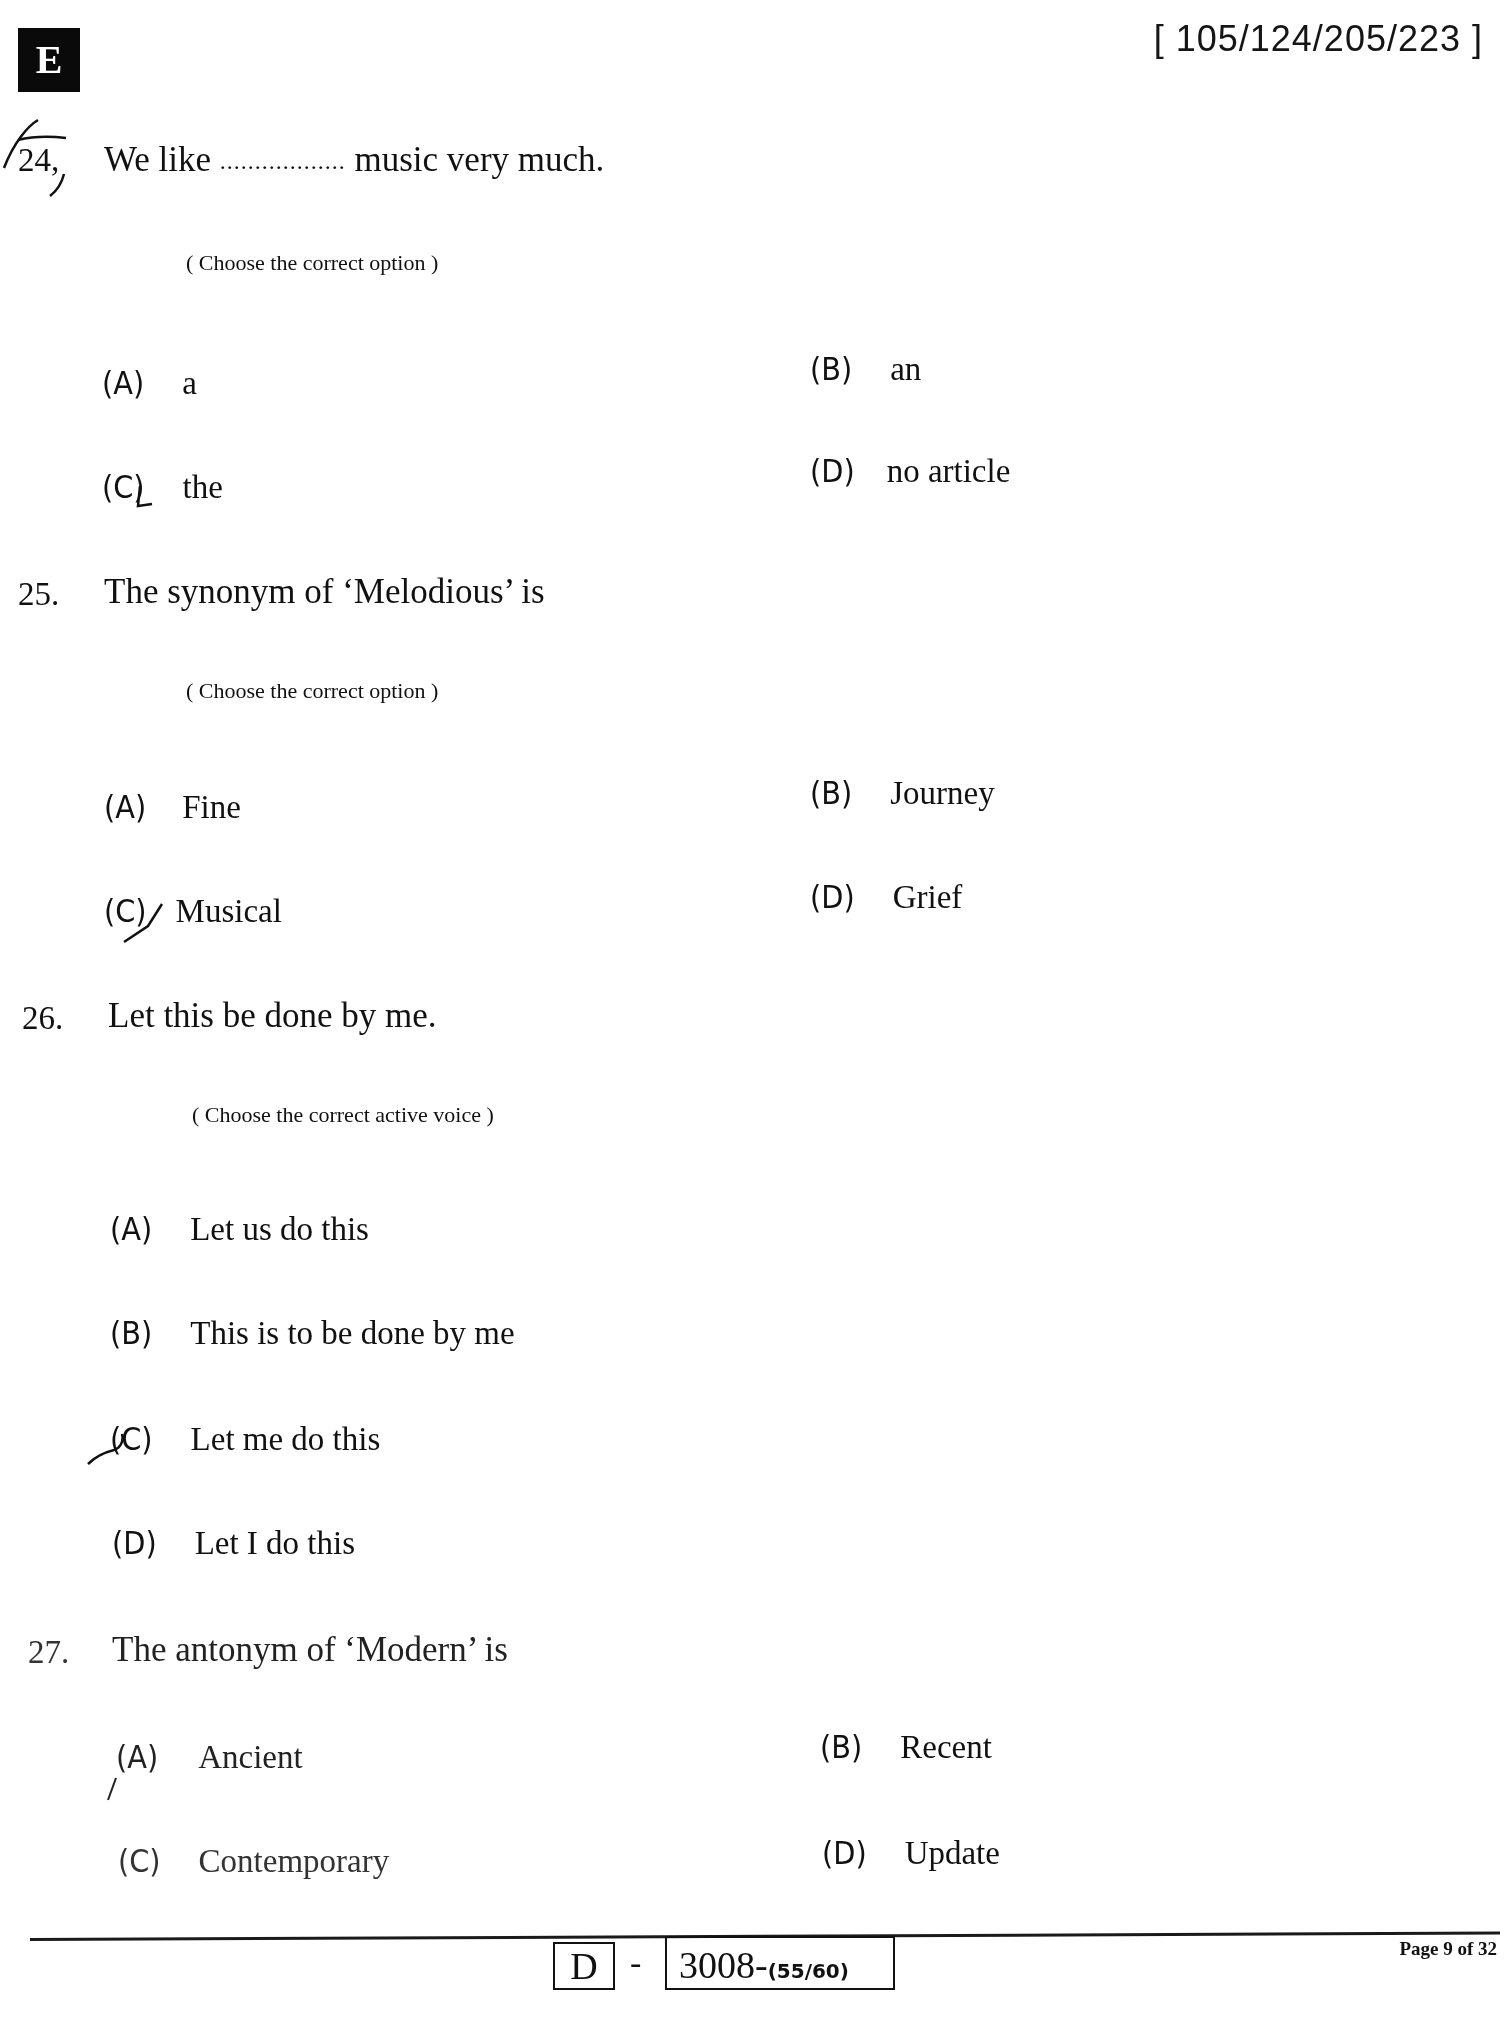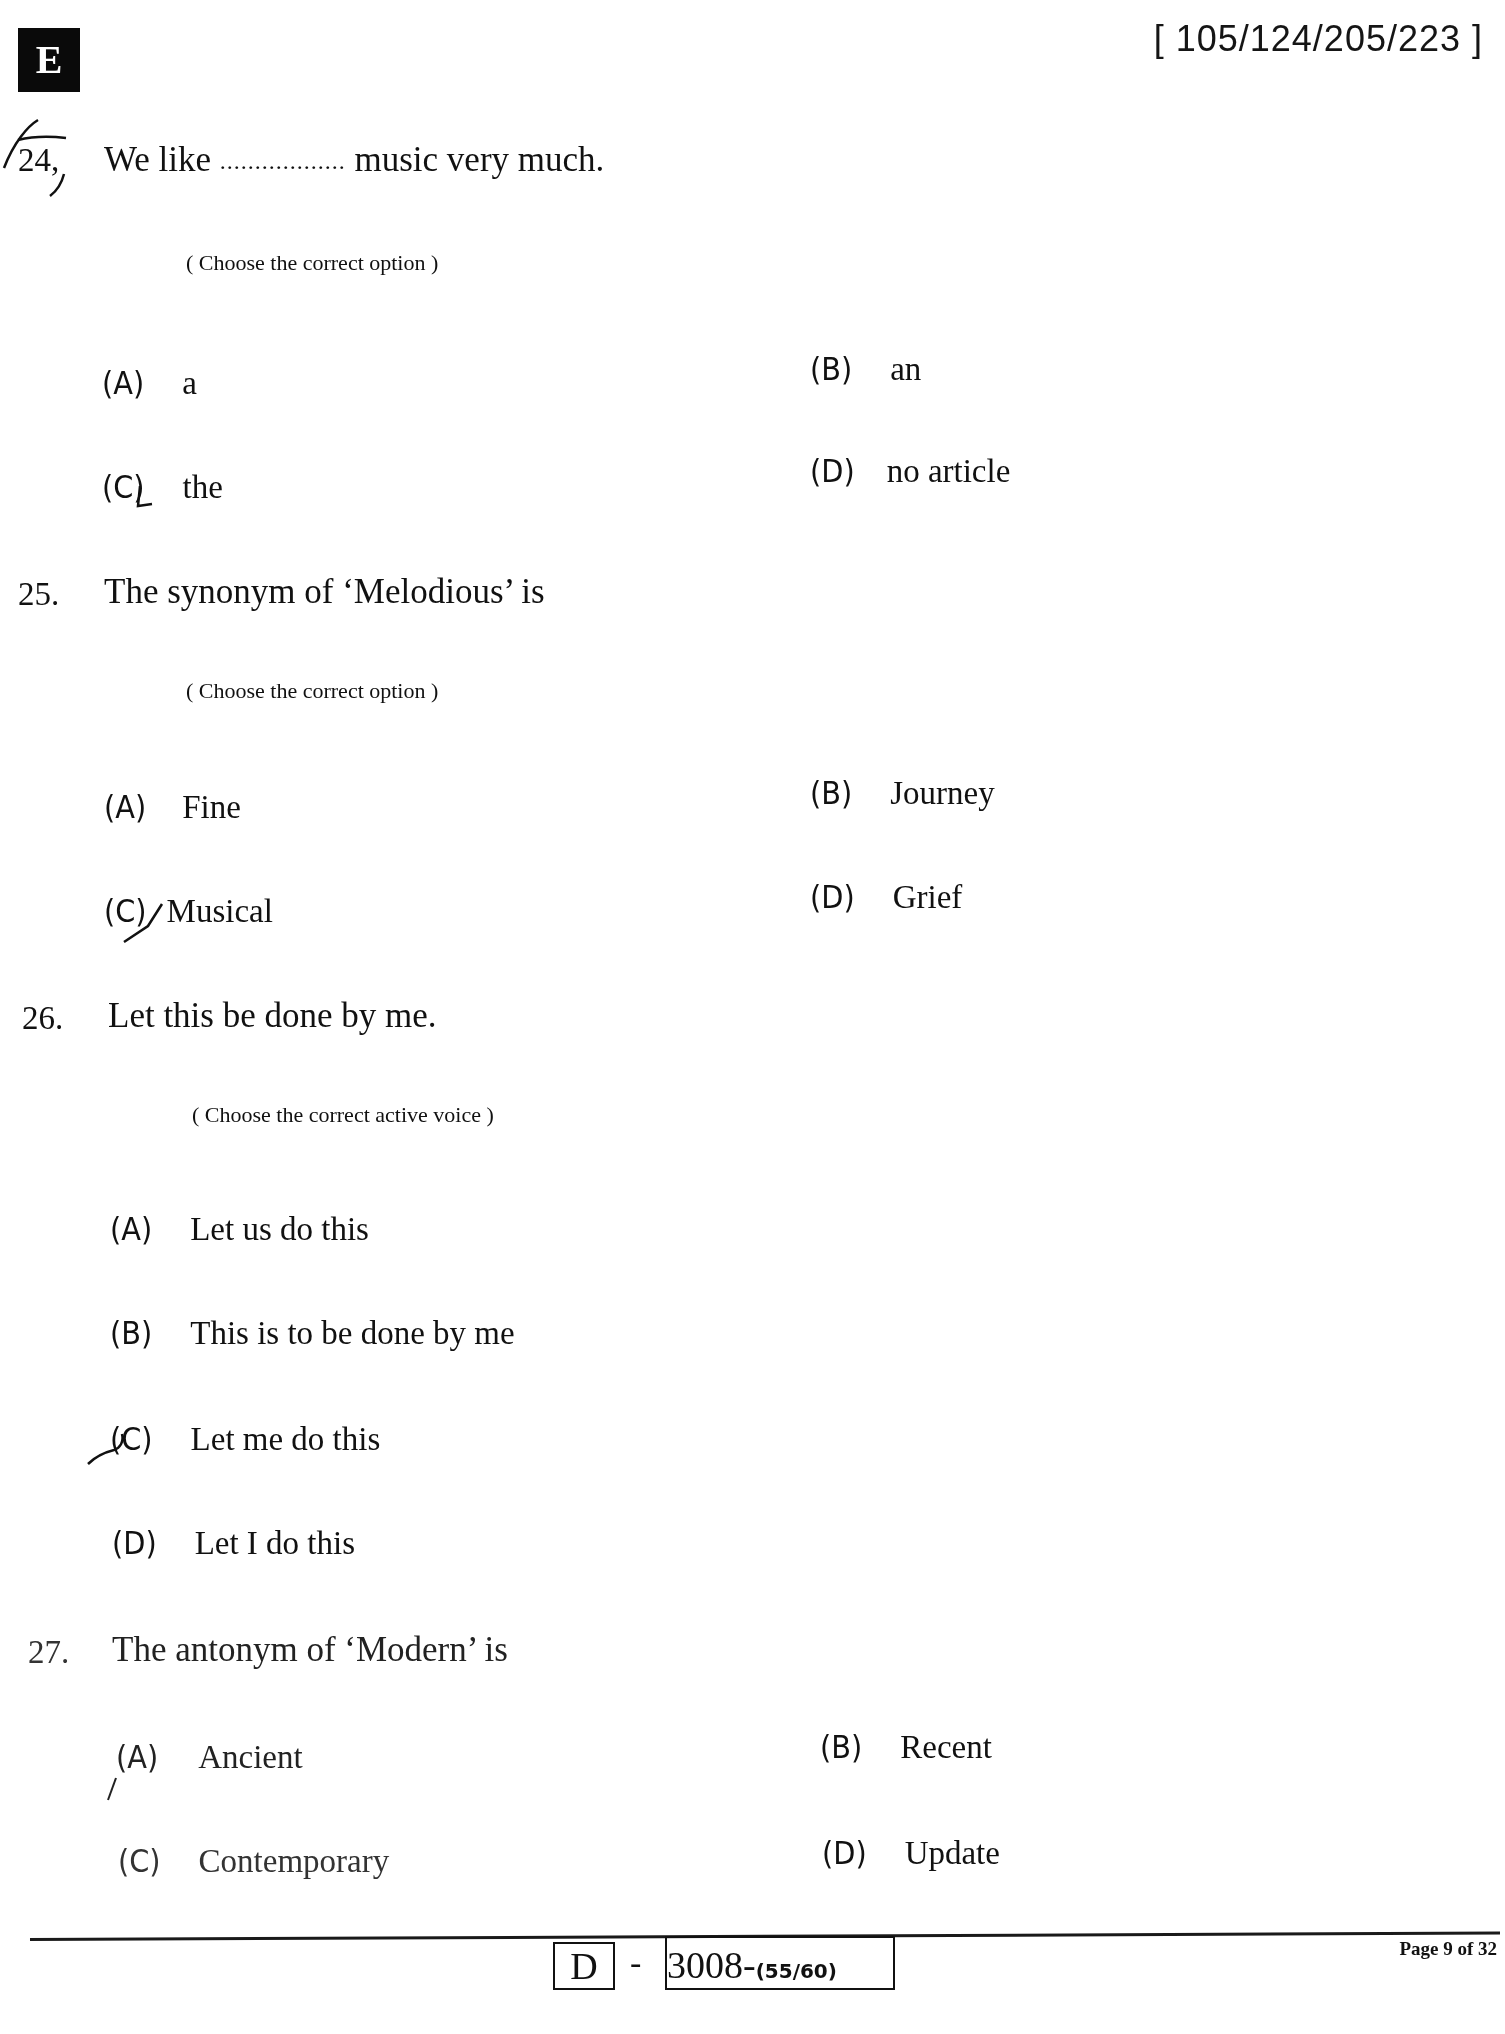--- a/index.html
+++ b/index.html
@@ -82,21 +82,21 @@
       left: 630px; top: 1944px;
       font-size: 34px;
     }
     .code-box {
       position: absolute;
       left: 665px; top: 1936px;
       width: 230px; height: 54px;
       border: 2px solid #111;
       font-size: 38px;
       line-height: 54px;
-      padding-left: 0;
+      padding-left: 12px;
       box-sizing: border-box;
     }
     .code-box .small {
       font-family: "DejaVu Sans", sans-serif;
       font-weight: bold;
       font-size: 20px;
     }
     .page-num {
       right: 8px; top: 1938px;
       font-weight: bold;
@@ -152,21 +152,21 @@
   <div class="abs" style="left:104px;top:788px">
     <span class="opt-label">(A)</span>
     <span class="opt-text" style="margin-left:32px">Fine</span>
   </div>
   <div class="abs" style="left:810px;top:774px">
     <span class="opt-label">(B)</span>
     <span class="opt-text" style="margin-left:34px">Journey</span>
   </div>
   <div class="abs" style="left:104px;top:892px">
     <span class="opt-label">(C)</span>
-    <span class="opt-text" style="margin-left:16px">Musical</span>
+    <span class="opt-text" style="margin-left:25px">Musical</span>
   </div>
   <svg class="pen-mark" style="left:118px;top:900px" width="50" height="46" viewBox="0 0 50 46">
     <path d="M44 4 L 30 26 L 6 42" stroke="#111" stroke-width="2.5" fill="none"></path>
   </svg>
   <div class="abs" style="left:810px;top:878px">
     <span class="opt-label">(D)</span>
     <span class="opt-text" style="margin-left:34px">Grief</span>
   </div>
 </div>
 

